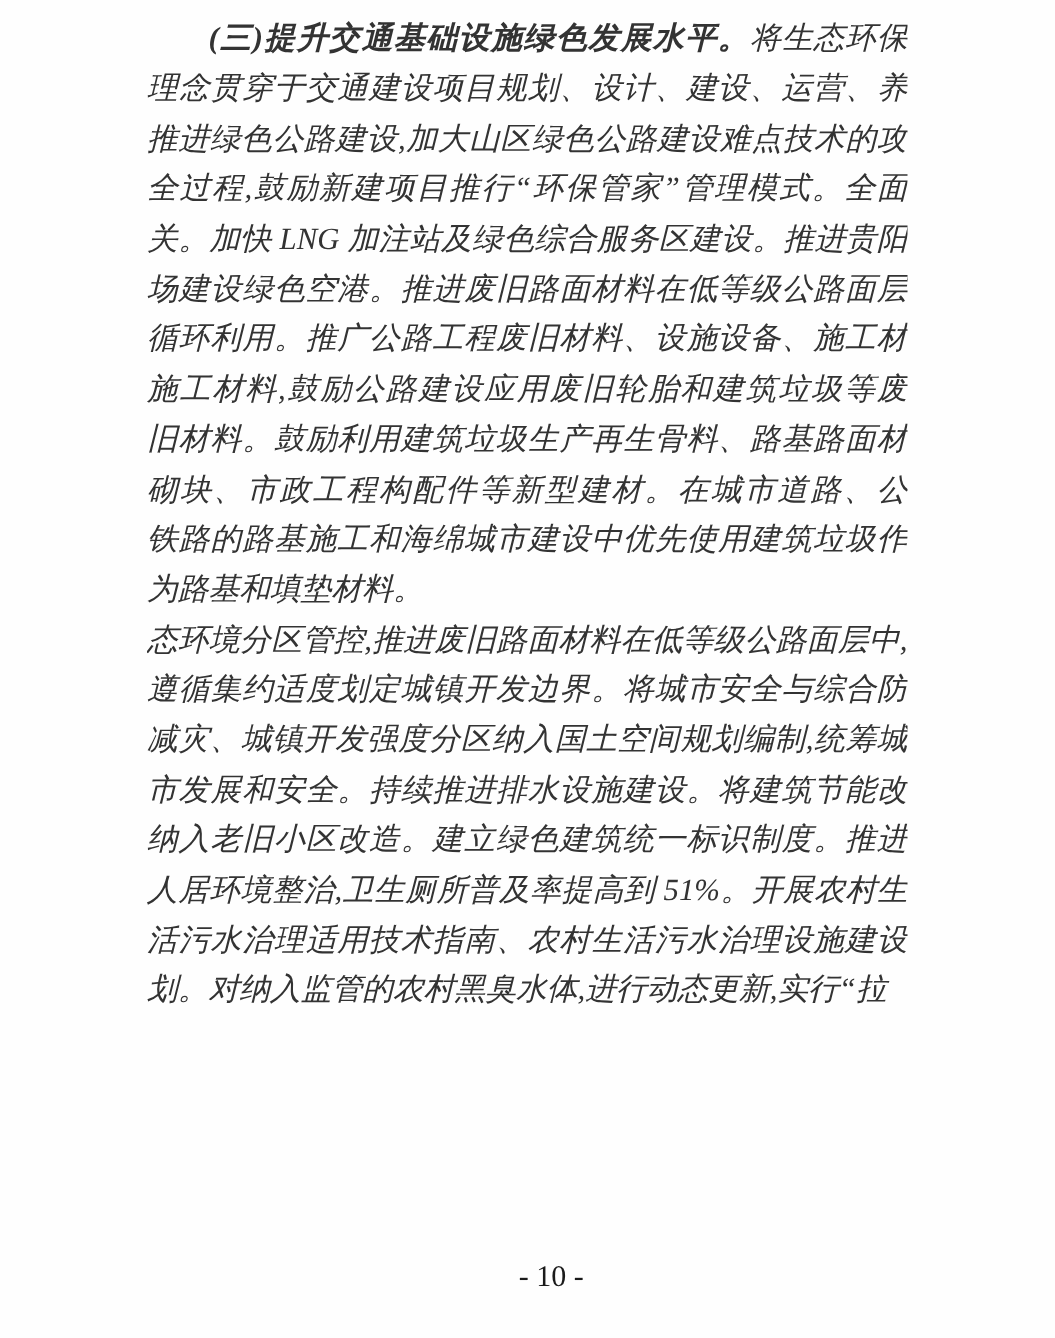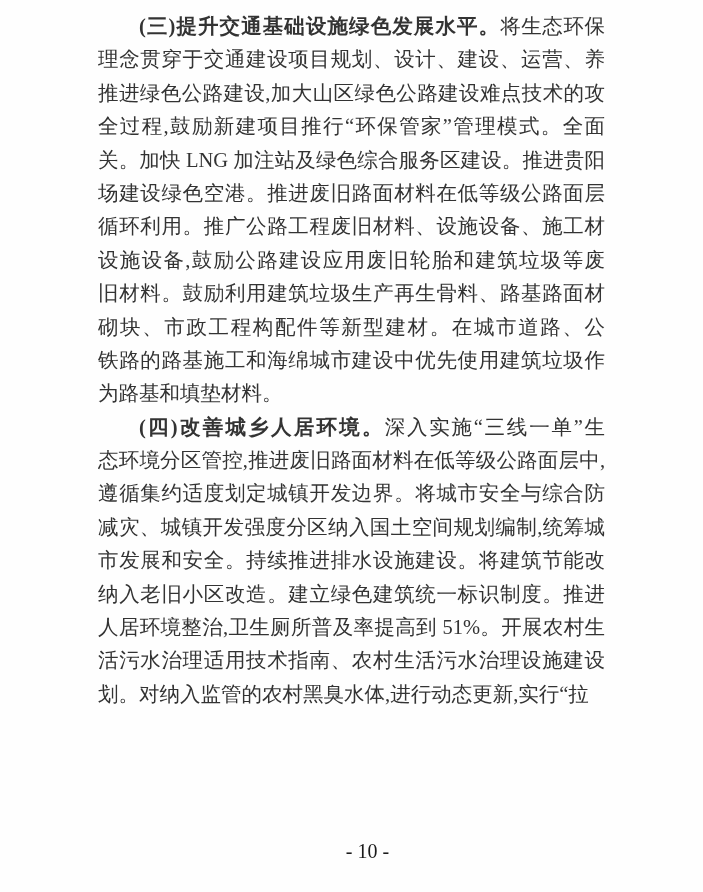--- a/index.html
+++ b/index.html
@@ -25,20 +25,21 @@
   }
   .line {
     height: 33.4px;
     line-height: 33.4px;
     white-space: nowrap;
     text-align: justify;
     text-align-last: justify;
     text-justify: inter-character;
     white-space: normal;
     overflow: hidden;
+    font-style: italic;
   }
   .line.first {
     text-indent: 2em;
   }
   .line.last {
     text-align: left;
     text-align-last: left;
   }
   .head {
     font-weight: 700;
@@ -61,27 +62,26 @@
 <div class="page">
   <div class="text-block">
 
     <div class="line first"><span class="head">(三)提升交通基础设施绿色发展水平。</span><span>将生态环保</span></div>
     <div class="line"><span>理念贯穿于交通建设项目规划、设计、建设、运营、养护</span></div>
     <div class="line"><span>推进绿色公路建设,加大山区绿色公路建设难点技术的攻</span></div>
     <div class="line"><span>全过程,鼓励新建项目推行“环保管家”管理模式。全面</span></div>
     <div class="line"><span>关。加快 LNG 加注站及绿色综合服务区建设。推进贵阳机</span></div>
     <div class="line"><span>场建设绿色空港。推进废旧路面材料在低等级公路面层中</span></div>
     <div class="line"><span>循环利用。推广公路工程废旧材料、设施设备、施工材料</span></div>
-    <div class="line"><span>设施设备,鼓励公路建设应用废旧轮胎和建筑垃圾等废</span></div>
+    <div class="line"><span>施工材料,鼓励公路建设应用废旧轮胎和建筑垃圾等废</span></div>
     <div class="line"><span>旧材料。鼓励利用建筑垃圾生产再生骨料、路基路面材料、</span></div>
     <div class="line"><span>砌块、市政工程构配件等新型建材。在城市道路、公路、</span></div>
     <div class="line"><span>铁路的路基施工和海绵城市建设中优先使用建筑垃圾作</span></div>
     <div class="line last"><span>为路基和填垫材料。</span></div>
 
-    <div class="line first"><span class="head">(四)改善城乡人居环境。</span><span>深入实施“三线一单”生</span></div>
     <div class="line"><span>态环境分区管控,推进废旧路面材料在低等级公路面层中,</span></div>
     <div class="line"><span>遵循集约适度划定城镇开发边界。将城市安全与综合防灾</span></div>
     <div class="line"><span>减灾、城镇开发强度分区纳入国土空间规划编制,统筹城</span></div>
     <div class="line"><span>市发展和安全。持续推进排水设施建设。将建筑节能改造</span></div>
     <div class="line"><span>纳入老旧小区改造。建立绿色建筑统一标识制度。推进可</span></div>
     <div class="line"><span>人居环境整治,卫生厕所普及率提高到 51%。开展农村生</span></div>
     <div class="line"><span>活污水治理适用技术指南、农村生活污水治理设施建设技</span></div>
     <div class="line last"><span>划。对纳入监管的农村黑臭水体,进行动态更新,实行“拉</span></div>
 
   </div>

